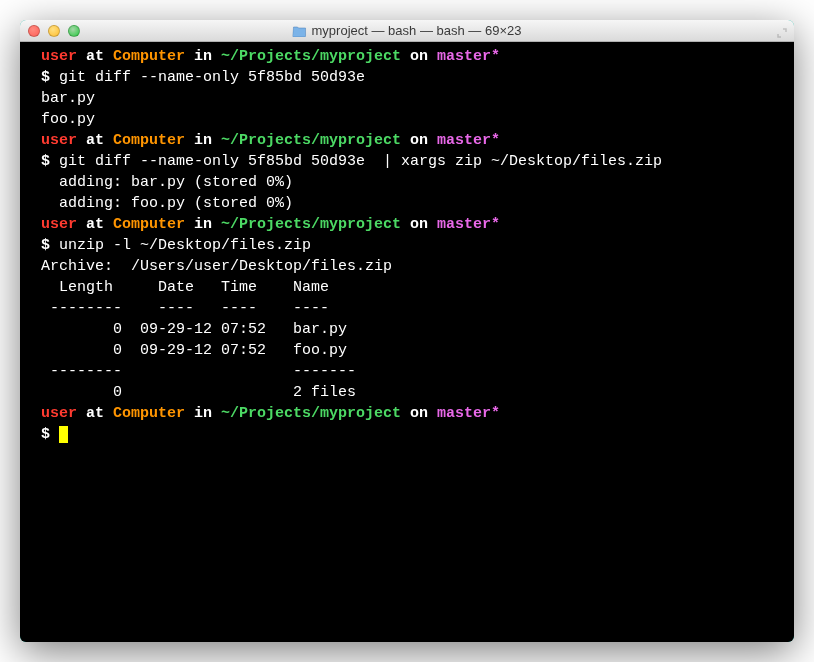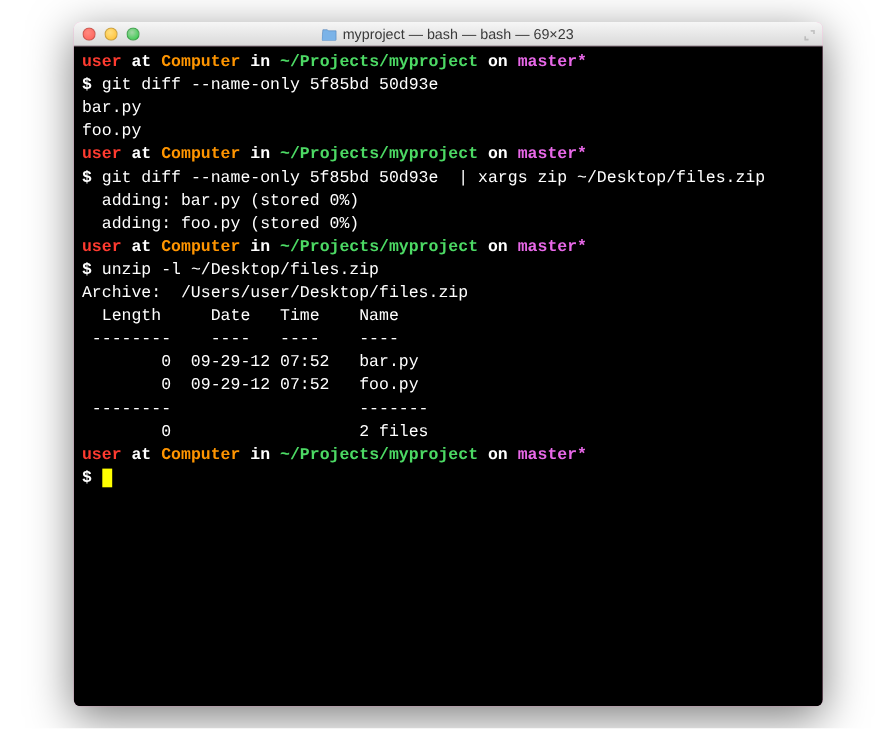--- a/index.html
+++ b/index.html
@@ -5,22 +5,22 @@
     * { margin: 0; padding: 0; box-sizing: border-box; }
     body {
       background: #fff;
       display: flex;
       align-items: flex-start;
       justify-content: center;
       padding: 20px;
       font-family: -apple-system, BlinkMacSystemFont, sans-serif;
     }
     .window {
-      width: 681px;
-      background: #f9a8d4;
+      width: 774px;
+      background: #14b8a6;
       border-radius: 6px;
       overflow: hidden;
       box-shadow: 0 10px 40px rgba(0,0,0,0.5);
     }
     .titlebar {
       height: 22px;
       background: linear-gradient(to bottom, #f6f6f6, #dadada);
       border-bottom: 1px solid #b0b0b0;
       display: flex;
       align-items: center;
@@ -60,21 +60,21 @@
     }
     .expand-icon {
       position: absolute;
       right: 6px;
       width: 12px;
       height: 12px;
       opacity: 0.3;
     }
     .terminal {
       background: #000;
-      padding: 4px 8px 8px 8px;
+      padding: 4px 8px 8px 21px;
       font-family: Menlo, Monaco, "Courier New", monospace;
       font-size: 15px;
       line-height: 1.4;
       color: #fff;
       min-height: 600px;
       white-space: pre;
     }
     .c-red { color: #ff3b30; font-weight: bold; }
     .c-orange { color: #ff9500; font-weight: bold; }
     .c-green { color: #4cd964; font-weight: bold; }

